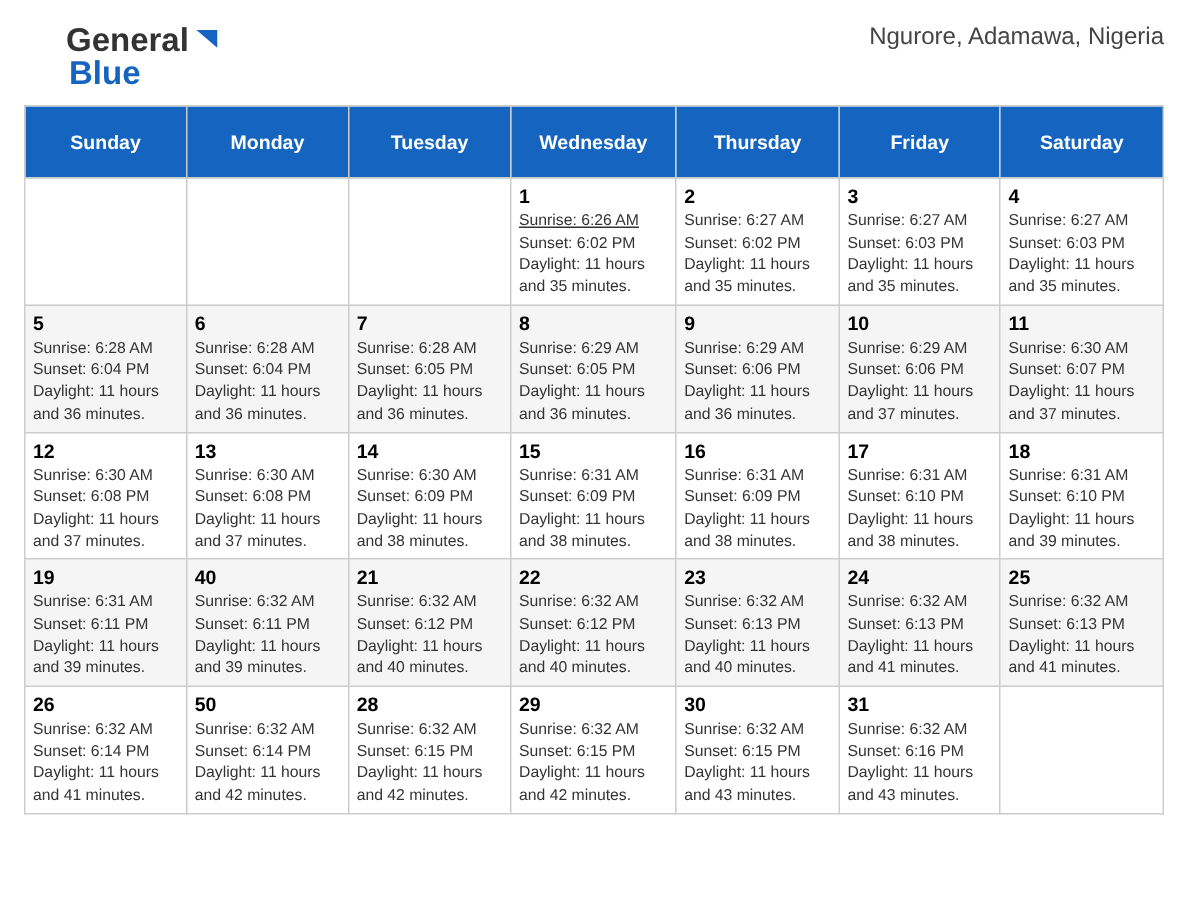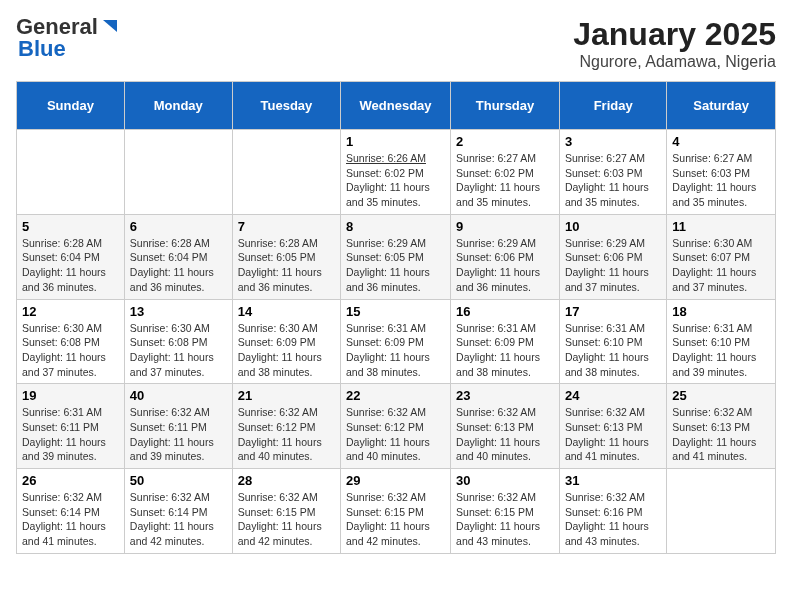--- a/index.html
+++ b/index.html
@@ -8,20 +8,21 @@
       background: #fff;
       width: 792px;
       min-height: 612px;
       padding: 16px;
     }
     .header {
       display: flex;
       justify-content: space-between;
       align-items: flex-start;
       margin-bottom: 10px;
+      margin-left: 28px;
     }
     .logo {
       display: flex;
       flex-direction: column;
       align-items: flex-start;
     }
     .logo-text {
       font-size: 22px;
       font-weight: bold;
       line-height: 1;
@@ -86,21 +87,20 @@
   <div class="logo">
     <div style="display:flex;align-items:center;">
       <span class="logo-text logo-general">General</span>
       <svg width="18" height="18" viewBox="0 0 18 18" style="margin-left:1px;">
         <polygon points="4,2 18,2 18,14" fill="#1565c0"></polygon>
       </svg>
     </div>
     <span class="logo-text logo-blue" style="margin-left:2px;">Blue</span>
   </div>
   <div class="title-area">
-    <div class="month-title">January 2025</div>
     <div class="location">Ngurore, Adamawa, Nigeria</div>
   </div>
 </div>
 
 <table class="calendar">
   <thead>
     <tr>
     <th>Sunday</th>
         <th>Monday</th>
         <th>Tuesday</th>

